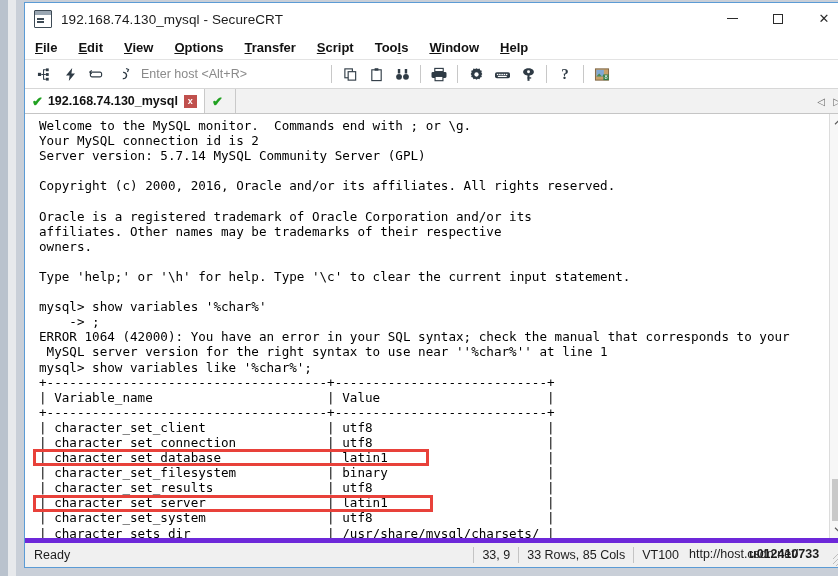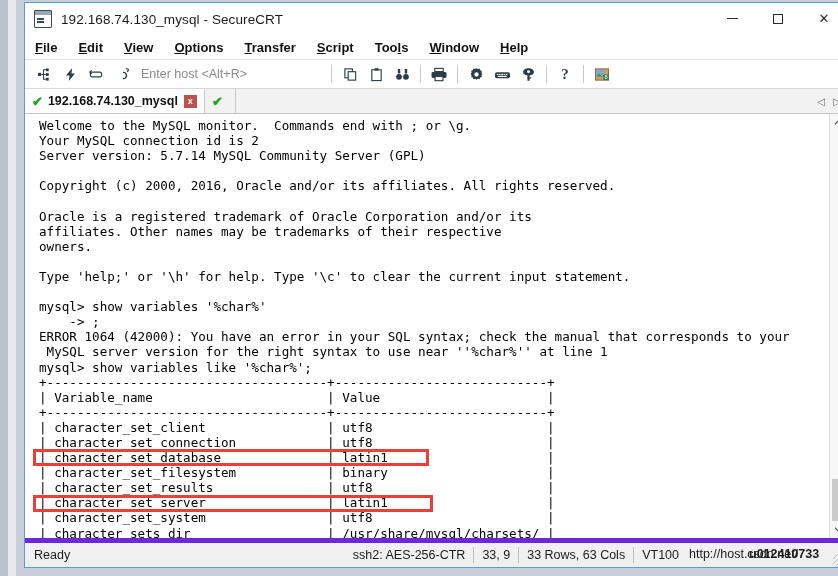--- a/index.html
+++ b/index.html
@@ -294,25 +294,24 @@
           <svg width="9" height="7" viewBox="0 0 10 8">
               <path d="M1 2 L5 6 L9 2" stroke="#5a5a5a" stroke-width="1.3" fill="none"></path>
             </svg>
         </div>
       </div>
     </div>
 
     <div id="statusbar">
       <div class="sb-cell" id="sb-ready">Ready</div>
       <div id="sb-spacer"></div>
-      <div class="sb-cell">ssh2: AES-256-CTR</div>
       <div class="sb-sep"></div>
       <div class="sb-cell">33,  9</div>
       <div class="sb-sep"></div>
-      <div class="sb-cell">33 Rows, 63 Cols</div>
+      <div class="sb-cell">33 Rows, 85 Cols</div>
       <div class="sb-sep"></div>
       <div class="sb-cell">VT100</div>
       <div class="sb-cell" style="padding-left:2px;position:relative;width:150px;">
         <span style="position:absolute;left:2px;top:4px;">http://host.csdn.net/</span>
         <span style="position:absolute;left:62px;top:4px;font-weight:bold;">u012410733</span>
       </div>
       <div id="sb-grip"></div>
     </div>
 
   </div>

